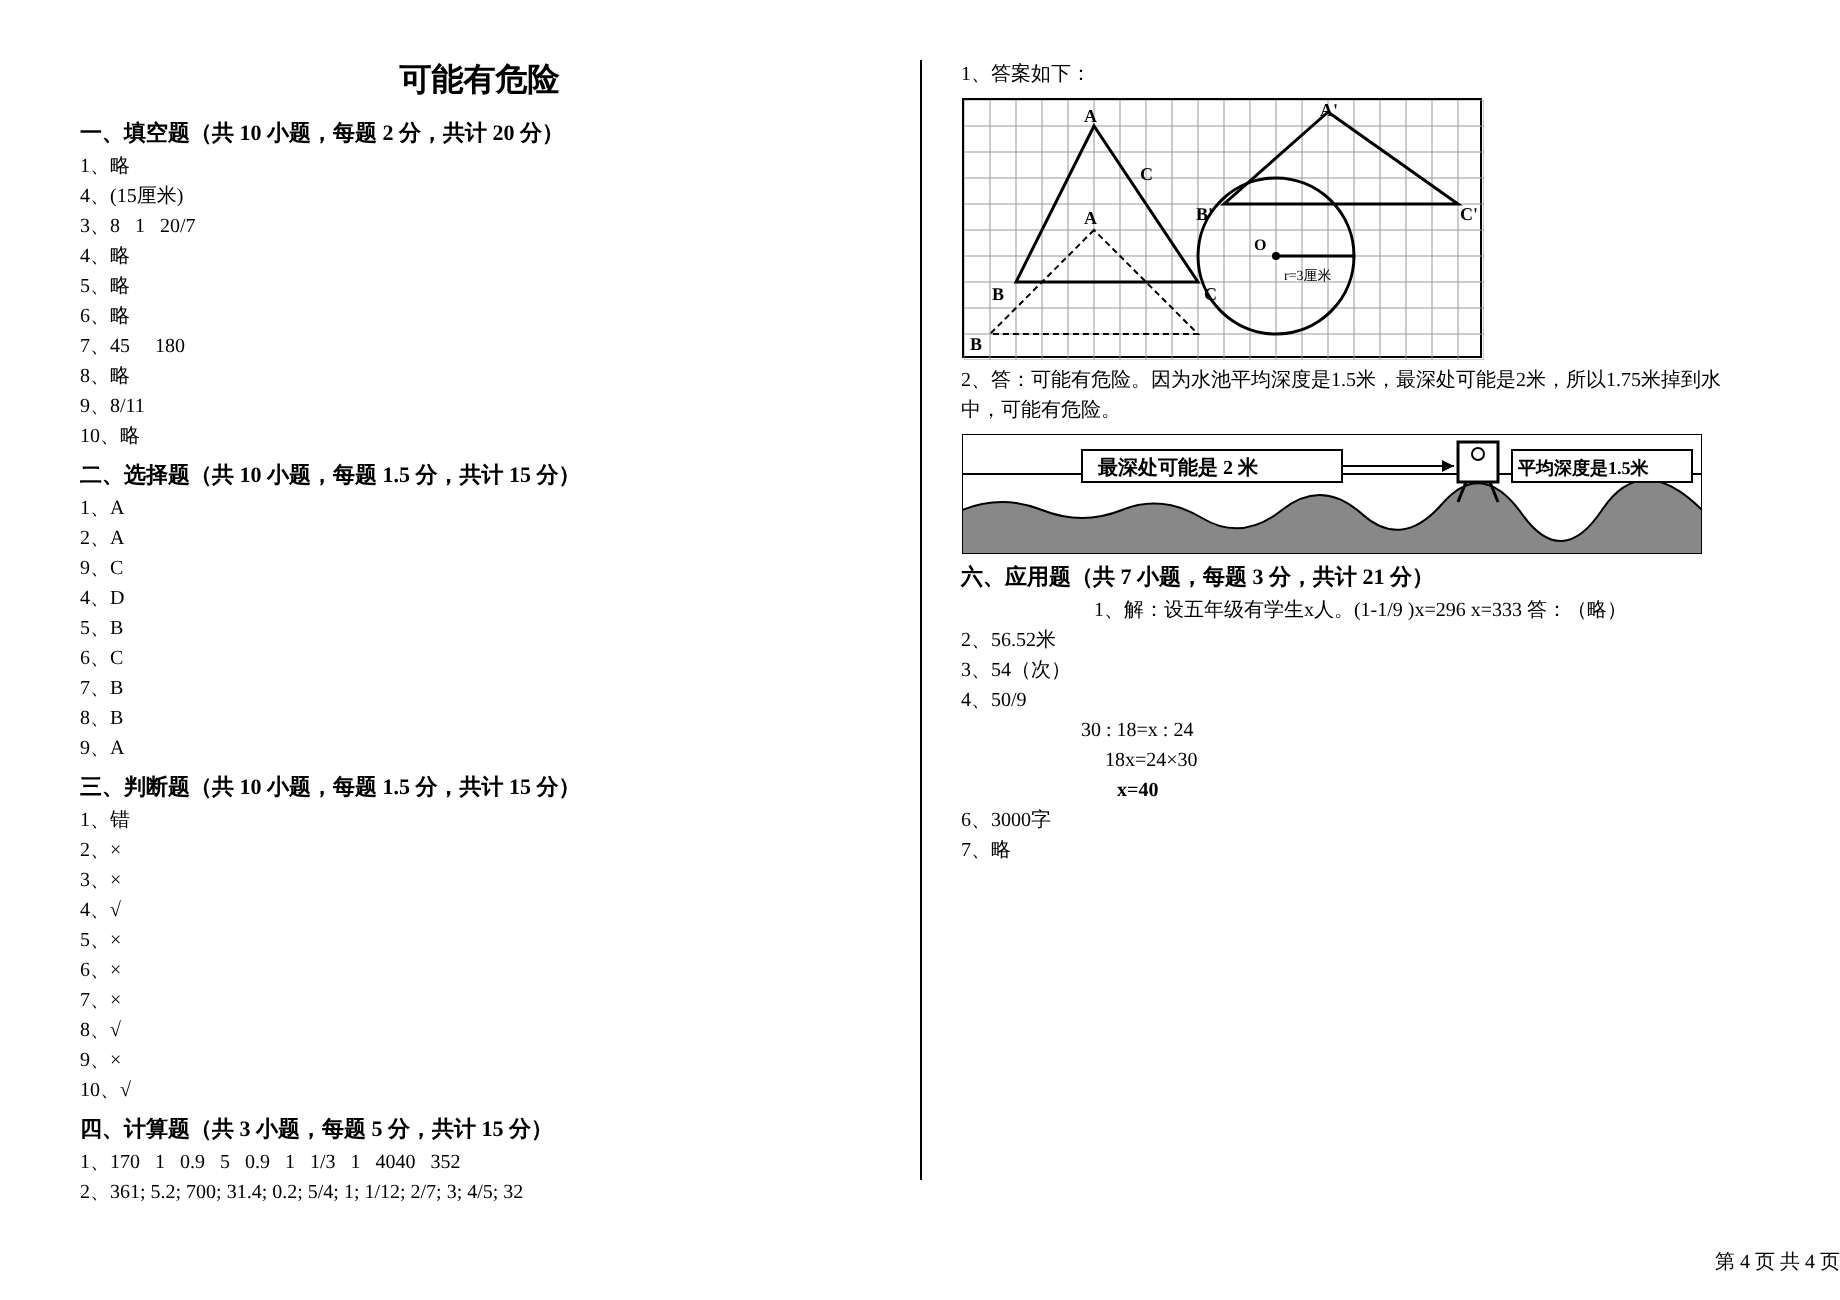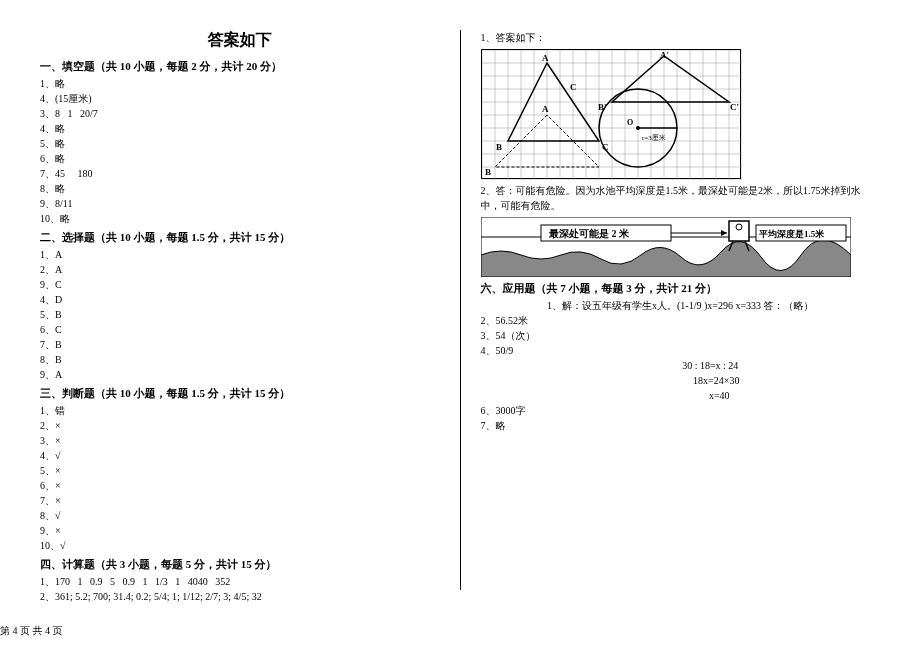--- a/index.html
+++ b/index.html
@@ -42,47 +42,47 @@
     .line {
       font-size: 10px;
       line-height: 1.5;
       white-space: pre;
     }
     .footer {
       position: absolute;
       bottom: 12px;
       left: 0;
       right: 0;
-      text-align: left;
+      text-align: right;
       font-size: 10px;
     }
     .img-box {
       border: 1px solid #000;
       margin: 4px 0;
       background: #fff;
     }
     .grid-diagram {
       width: 260px;
       height: 130px;
       position: relative;
     }
     .water-diagram {
       width: 370px;
       height: 60px;
       position: relative;
       margin: 4px 0;
     }
-    .indent { padding-left: 60px; text-align: center; }
+    .indent { padding-left: 60px; }
   </style>
 </head>
 <body>
 
 <div class="page">
   <div class="col">
-    <div class="title">答案如下</div>
+    <div class="title">可能有危险</div>
 
     <div class="section-title">一、填空题（共 10 小题，每题 2 分，共计 20 分）</div>
     <div class="line">1、略</div>
     <div class="line">4、(15厘米)</div>
     <div class="line">3、8   1   20/7</div>
     <div class="line">4、略</div>
     <div class="line">5、略</div>
     <div class="line">6、略</div>
     <div class="line">7、45     180</div>
     <div class="line">8、略</div>
@@ -198,19 +198,19 @@
       </svg>
     </div>
 
     <div class="section-title">六、应用题（共 7 小题，每题 3 分，共计 21 分）</div>
     <div class="line" style="white-space:normal;text-align:center;">1、解：设五年级有学生x人。(1-1/9 )x=296 x=333 答：（略）</div>
     <div class="line">2、56.52米</div>
     <div class="line">3、54（次）</div>
     <div class="line">4、50/9</div>
     <div class="line indent">30 : 18=x : 24</div>
     <div class="line indent" style="padding-left:72px;">18x=24×30</div>
-    <div class="line indent" style="padding-left:78px;">x=40</div>
+    <div class="line indent" style="padding-left:78px;font-weight:bold;">x=40</div>
     <div class="line">6、3000字</div>
     <div class="line">7、略</div>
   </div>
 </div>
 
 <div class="footer">第 4 页 共 4 页</div>
 
 </body></html>

